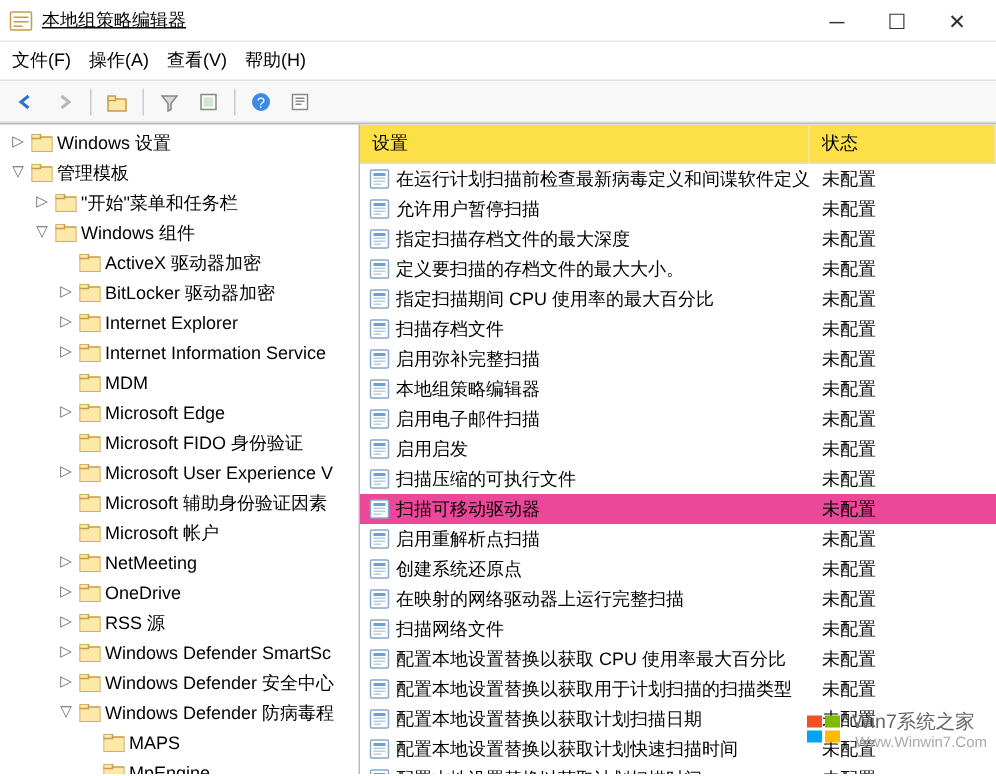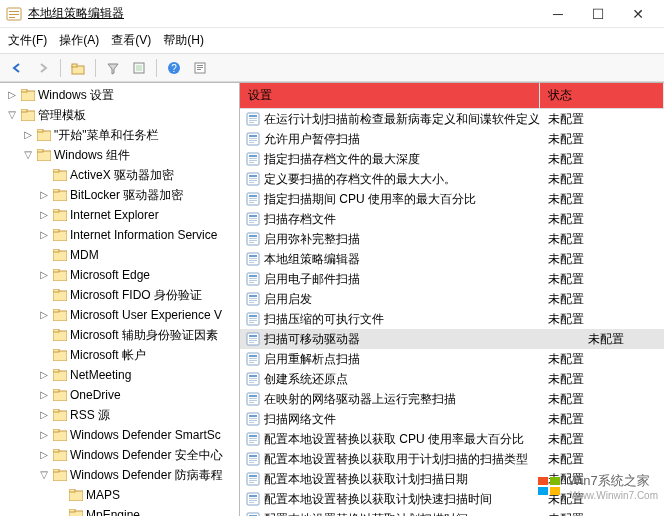--- a/index.html
+++ b/index.html
@@ -16,26 +16,26 @@
   .content { display: flex; height: calc(517px - 28px - 26px - 28px - 1px); border-top: 1px solid #bbb; }
   .tree { width: 240px; overflow: auto; border-right: 1px solid #bbb; padding: 2px 0; }
   .tree ul { list-style: none; padding-left: 16px; }
   .tree > ul { padding-left: 4px; }
   .tree li { line-height: 18px; white-space: nowrap; position: relative; }
   .tree .row { display: flex; align-items: center; gap: 3px; padding: 1px 2px; cursor: default; }
   .twist { width: 12px; text-align: center; color: #666; font-size: 10px; display: inline-block; }
   .folder { width: 14px; height: 12px; display: inline-block; }
   .setting-ico { width: 14px; height: 14px; display: inline-block; }
   .list { flex: 1; overflow: auto; }
-  .list-header { display: flex; border-bottom: 1px solid #dcdcdc; background: #ef4444; position: sticky; top: 0; }
+  .list-header { display: flex; border-bottom: 1px solid #dcdcdc; background: #fde047; position: sticky; top: 0; }
   .list-header .col { padding: 4px 8px; border-right: 1px solid #e5e5e5; font-size: 12px; }
   .col-setting { width: 300px; }
   .col-state { flex: 1; }
   .list-body .lrow { display: flex; padding: 1px 0; line-height: 18px; cursor: default; }
-  .list-body .lrow.selected { background: #e5e5e5; text-align: center; }
+  .list-body .lrow.selected { background: #ec4899; }
   .list-body .lrow .c1 { width: 300px; display: flex; align-items: center; gap: 4px; padding-left: 6px; white-space: nowrap; overflow: hidden; }
   .list-body .lrow .c2 { flex: 1; padding-left: 8px; white-space: nowrap; }
   .watermark { position: absolute; right: 6px; bottom: 16px; display: flex; align-items: center; gap: 4px; font-size: 13px; color: #666; pointer-events: none; }
   .watermark .sub { font-size: 10px; color: #aaa; margin-left: 2px; }
   svg { display: block; }
 </style>
 </head>
 <body>
 
 <div class="titlebar">

